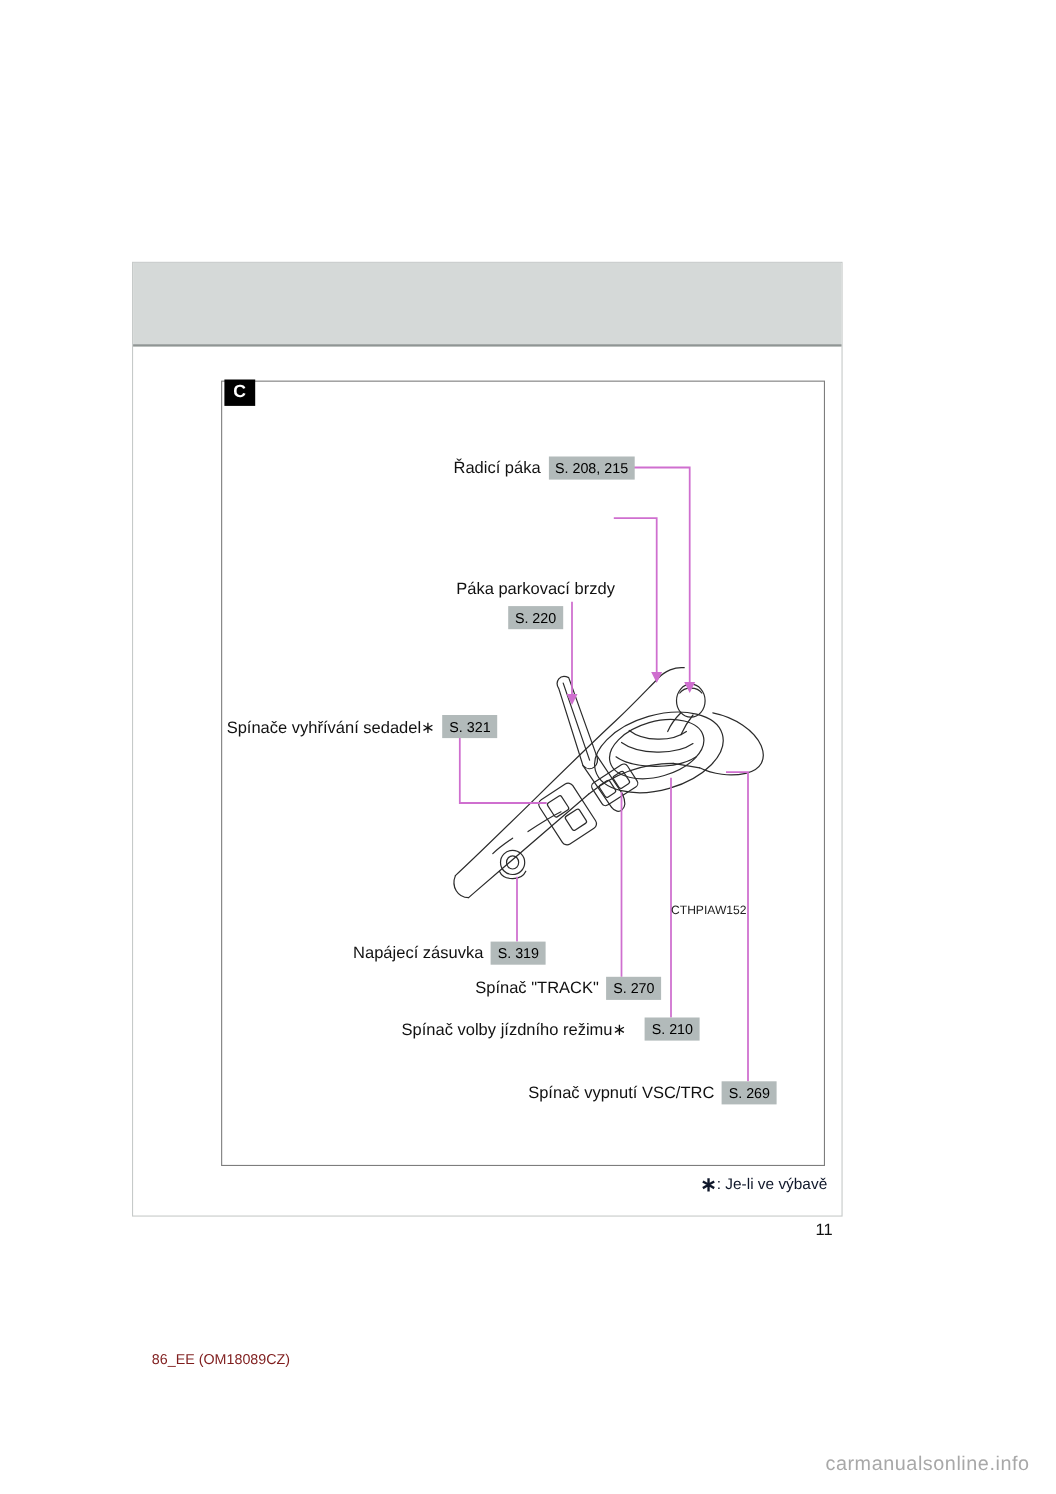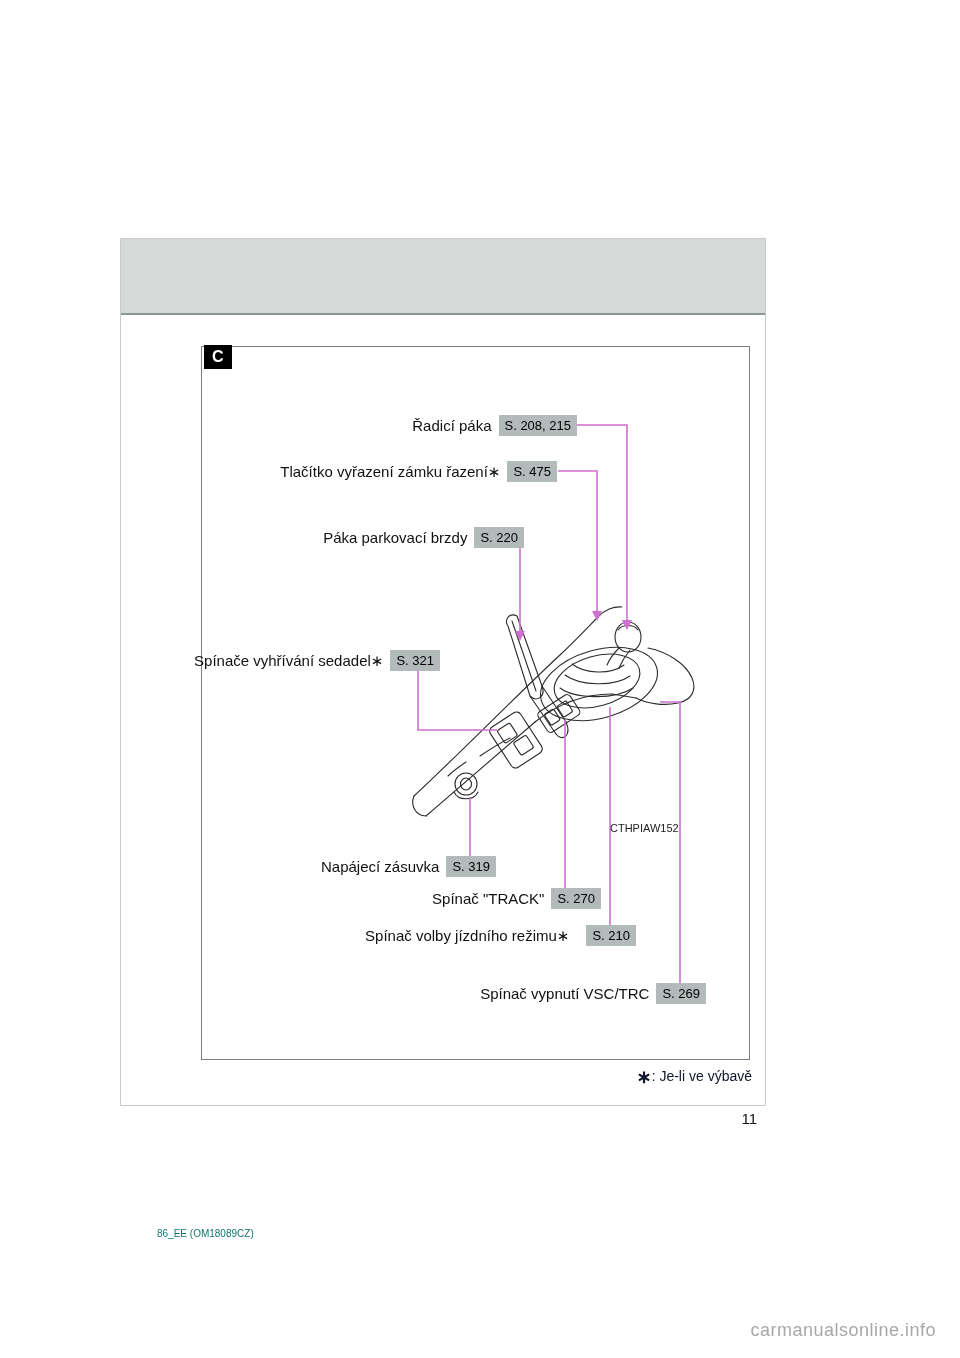--- a/index.html
+++ b/index.html
@@ -48,21 +48,21 @@
   }
   .callout .lbl{font-size:15px;color:#111;}
   .callout .ref{
     background:var(--ref-box-bg,#b2baba);color:#000000;
     font-size:13px;line-height:1;padding:4px 6px;
   }
   .figure-code{position:absolute;left:610px;top:822px;font-size:11px;color:#222;z-index:3;}
   .footnote{position:absolute;right:208px;top:1066px;font-size:14px;color:#0f172a;z-index:3;}
   .footnote .mark{font-size:18px;font-weight:bold;vertical-align:-2px;}
   .page-number{position:absolute;right:203px;top:1110px;font-size:15px;color:#111;}
-  .footer-code{position:absolute;left:138px;top:1228px;font-size:10px;color:#0f766e;margin-left:19px;}
+  .footer-code{position:absolute;left:138px;top:1228px;font-size:13px;color:#7f1d1d;}
   .watermark{position:absolute;right:24px;top:1320px;font-size:18px;color:#a8a8a8;letter-spacing:.5px;margin-left:37px;}
 </style>
 </head>
 <body>
 
 <div class="page">
 
   <div class="section-box">
     <div class="section-header"></div>
   </div>
@@ -126,29 +126,25 @@
       <polygon points="622,620 632,620 627,630"></polygon>
       <polygon points="592,611 602,611 597,621"></polygon>
       <polygon points="515,631 525,631 520,641"></polygon>
     </g>
   </svg>
 
   <div class="callout" style="top:415px; right:383px;">
     <span class="lbl">Řadicí páka</span>
     <span class="ref">S. 208, 215</span>
   </div>
-  <div class="callout" style="top:461px; right:403px;">
-    <span class="lbl">Tlačítko vyřazení zámku řazení∗</span>
-    <span class="ref">S. 475</span>
-  </div>
-  <div class="callout" style="top:527px; right:436px;">
+  <div class="callout" style="top:527px; right:401px;flex-direction:column;">
     <span class="lbl">Páka parkovací brzdy</span>
     <span class="ref">S. 220</span>
   </div>
-  <div class="callout" style="top:650px; right:520px;text-align:right;">
+  <div class="callout" style="top:650px; right:508px;text-align:right;">
     <span class="lbl">Spínače vyhřívání sedadel∗</span>
     <span class="ref">S. 321</span>
   </div>
   <div class="callout" style="top:856px; right:464px;">
     <span class="lbl">Napájecí zásuvka</span>
     <span class="ref">S. 319</span>
   </div>
   <div class="callout" style="top:888px; right:359px;">
     <span class="lbl">Spínač "TRACK"</span>
     <span class="ref">S. 270</span>

